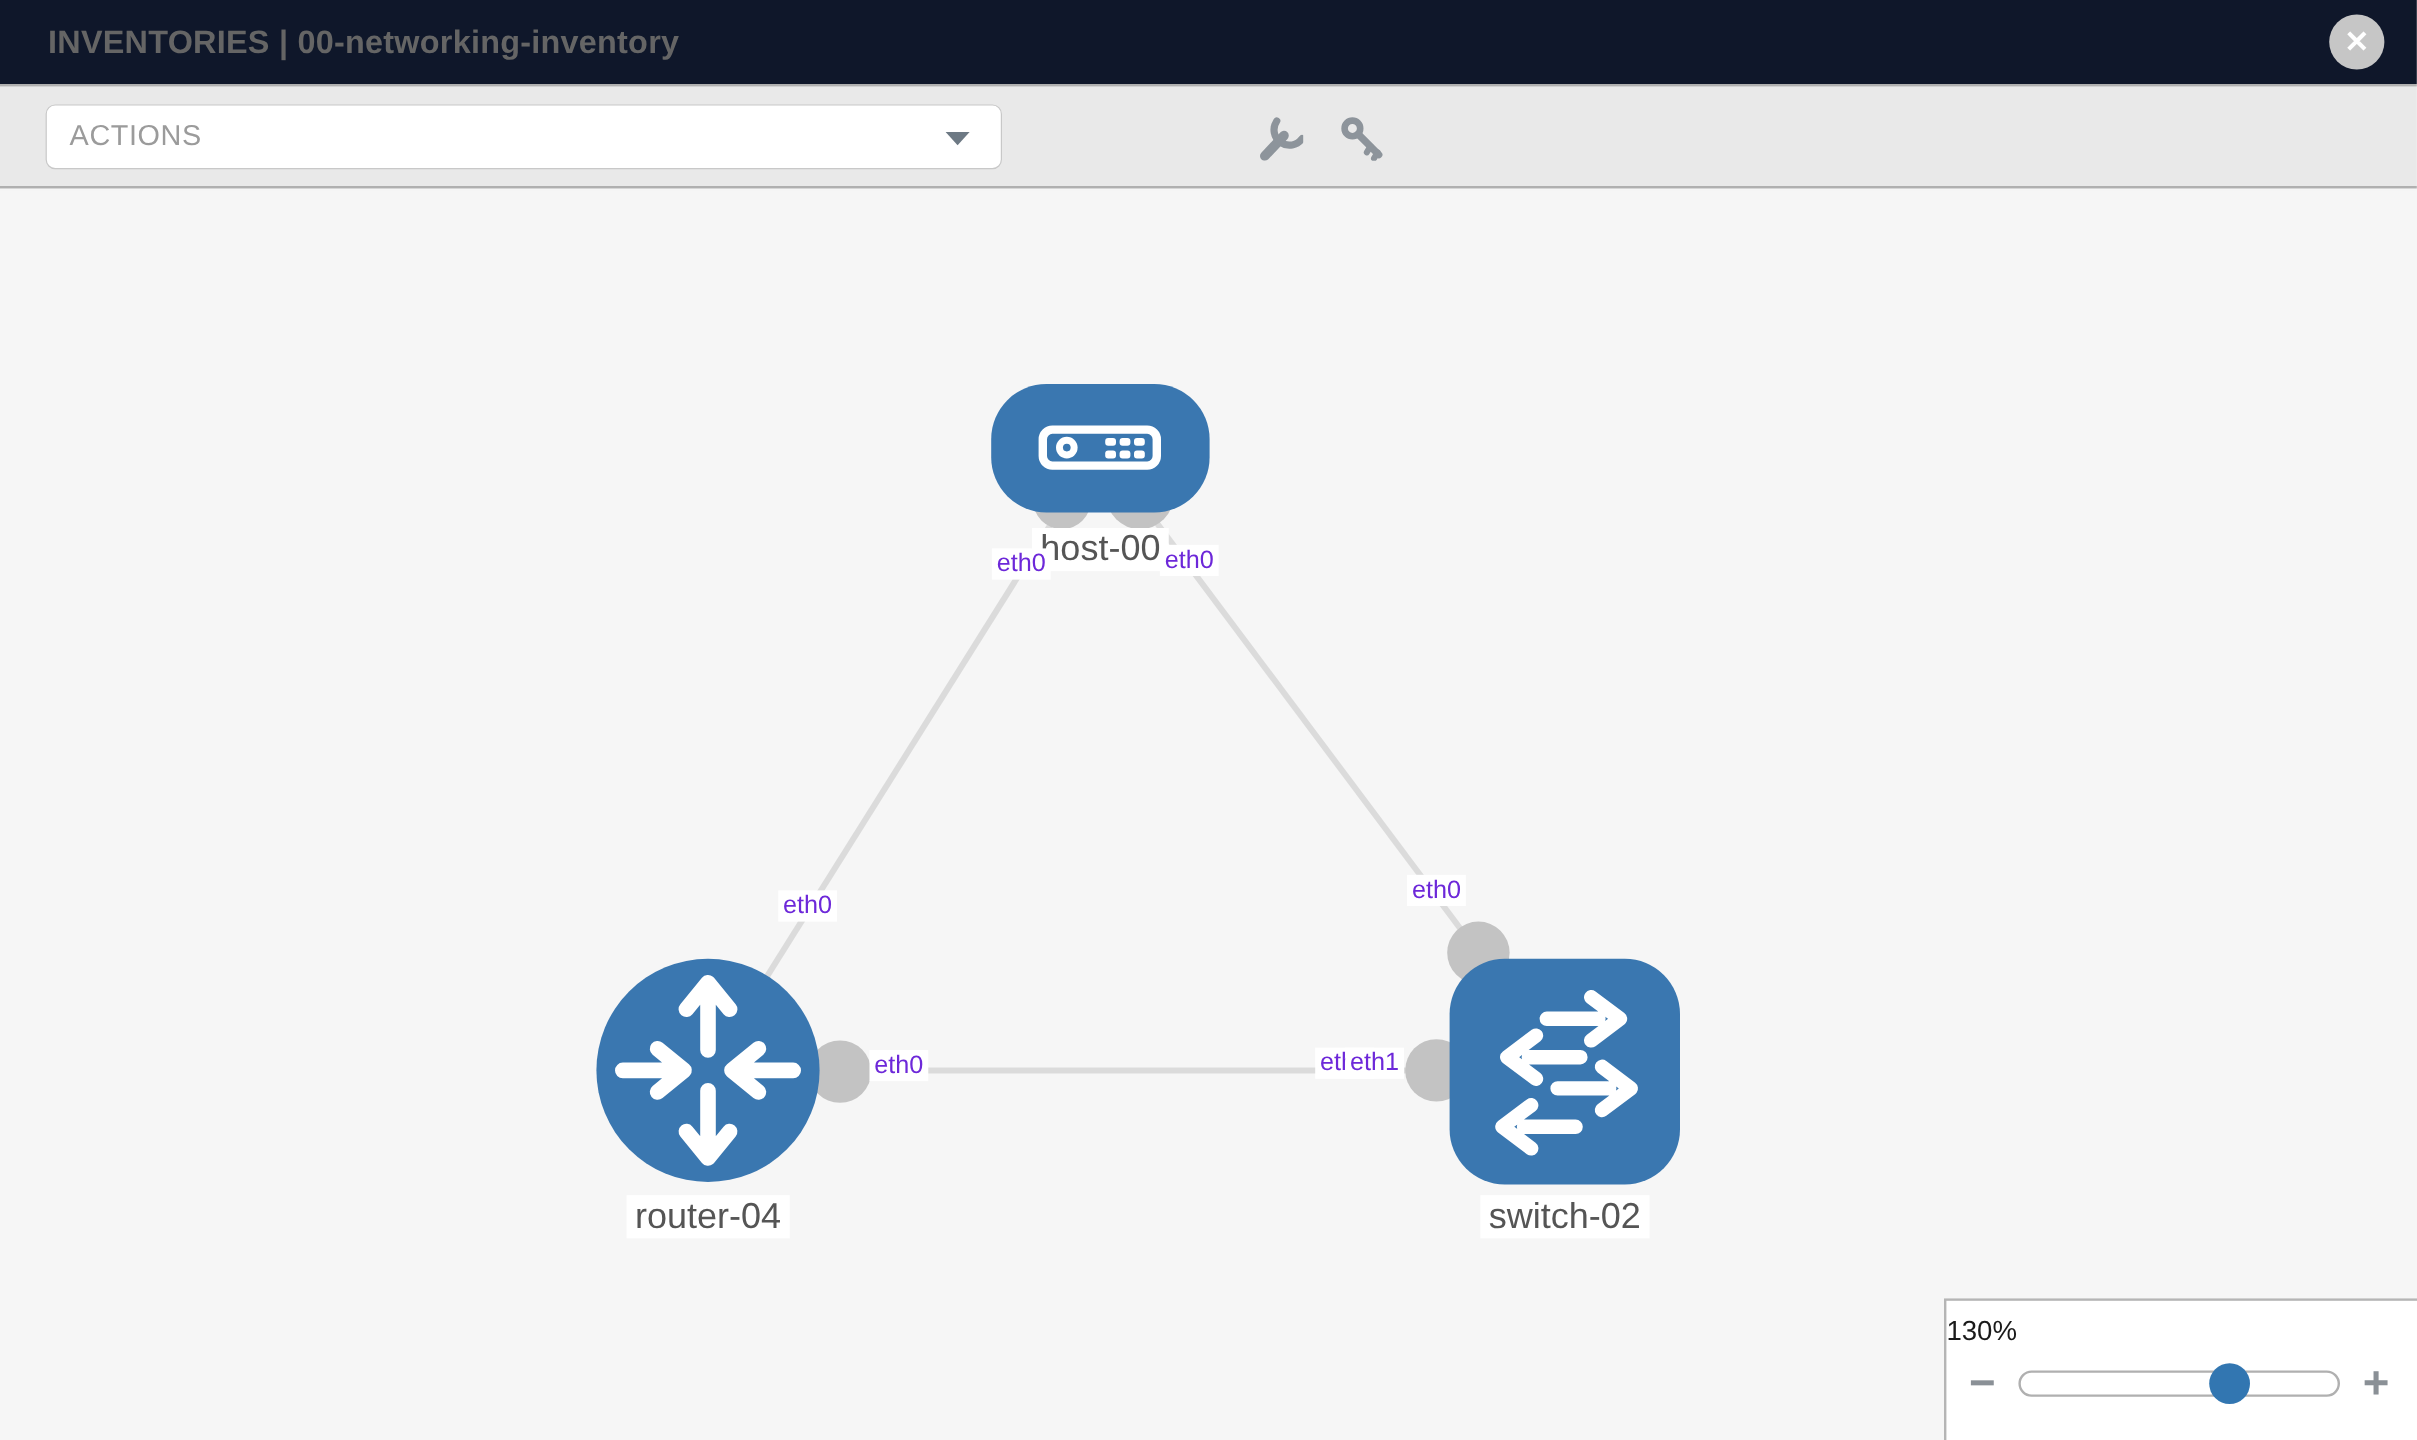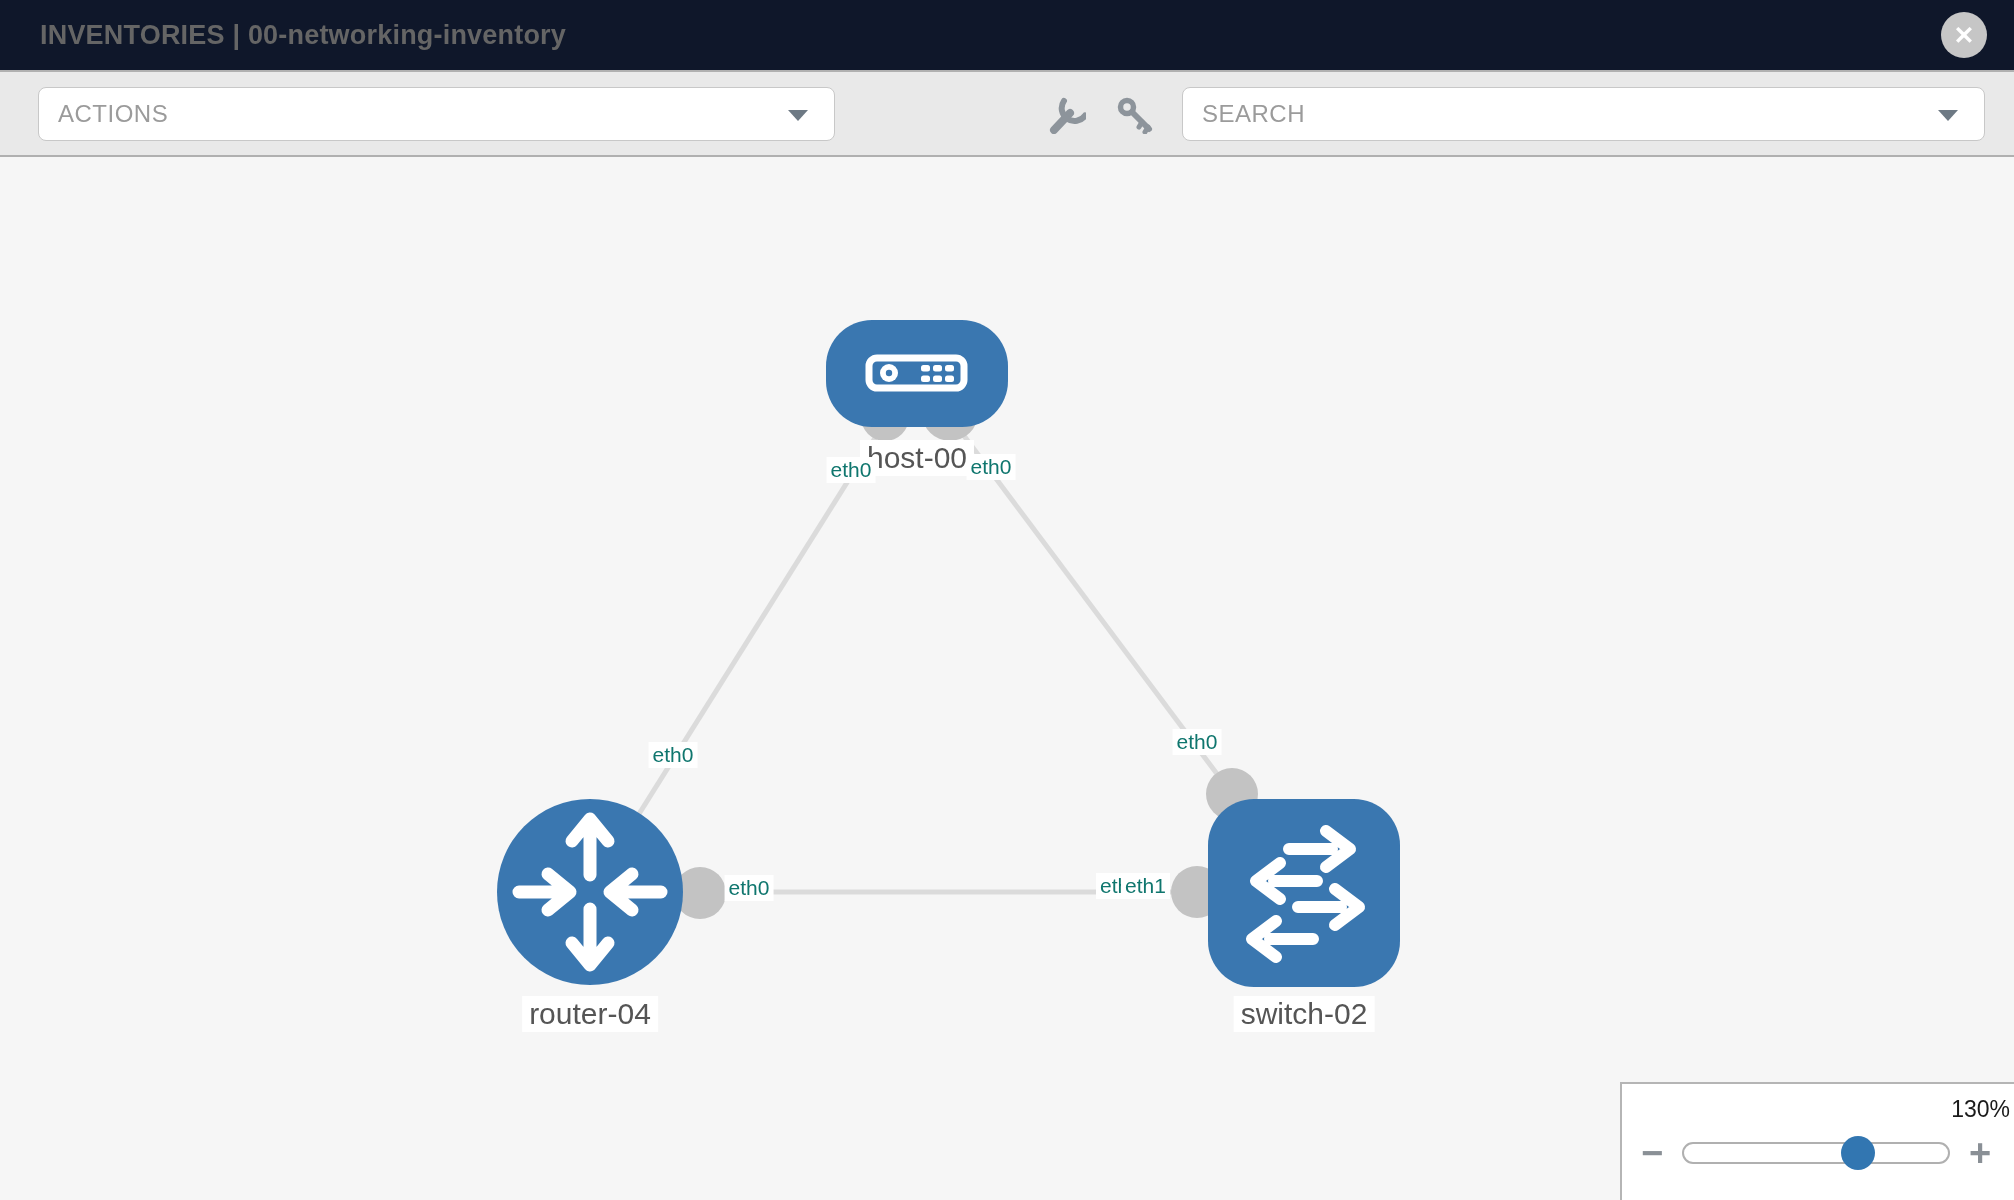--- a/index.html
+++ b/index.html
@@ -29,27 +29,27 @@
   .icon-wrench { left:1048px; }
   .icon-key { left:1116px; }
 
   
   .canvas { position:absolute; left:0; top:159px; width:2014px; height:1041px; background:#f6f6f6; }
   .topo-svg { position:absolute; left:0; top:0; }
 
   .node-label { position:absolute; transform:translateX(-50%); background:#ffffff;
     color:#555555; font-size:30px; padding:1px 7px; white-space:nowrap; }
   .eth-label { position:absolute; transform:translateX(-50%); background:#ffffff;
-    color:#0f766e; font-size:21px; padding:1px 4px; white-space:nowrap; }
+    color:#6d28d9; font-size:21px; padding:1px 4px; white-space:nowrap; }
   .eth-label.no-center { transform:none; }
 
   
   .zoom-panel { position:absolute; left:1620px; top:923px; width:400px; height:130px;
     background:#ffffff; border:2px solid #b5b5b5; }
-  .zoom-level { position:absolute; left:0; top:12px; width:388px; text-align:right;
+  .zoom-level { position:absolute; left:0; top:12px; width:388px; text-align:left;
     font-size:23px; color:#1a1a1a; }
   .zoom-row { position:absolute; left:0; top:46px; width:388px; height:46px;
     display:flex; align-items:center; }
   .zoom-minus, .zoom-plus { width:60px; text-align:center; font-size:38px;
     font-weight:bold; color:#8a9096; line-height:40px; cursor:pointer; }
   .slider-track { position:relative; width:268px; height:22px; background:#ffffff;
     border:2px solid #b0b0b0; border-radius:12px; cursor:pointer; }
   .slider-handle { position:absolute; left:157px; top:-8px; width:34px; height:34px;
     border-radius:50%; background:#3276b1; cursor:grab; }
 </style>
@@ -77,24 +77,20 @@
   </svg>
   <svg class="tool-icon icon-key" viewBox="0 0 38 38">
     <g stroke="#8d949b" fill="none" stroke-linecap="round">
       <circle cx="11" cy="11" r="6.5" stroke-width="5.5"></circle>
       <line x1="16" y1="16" x2="33" y2="33" stroke-width="6"></line>
       <line x1="26" y1="26" x2="23" y2="31" stroke-width="5"></line>
       <line x1="32" y1="31" x2="29" y2="36" stroke-width="5"></line>
     </g>
   </svg>
 
-  <div class="dropdown dd-search">
-    <span class="dd-label">SEARCH</span>
-    <span class="caret"></span>
-  </div>
 </div>
 
 <div class="canvas">
 
   <svg class="topo-svg" width="2014" height="1041" viewBox="0 0 2014 1041">
 
     <g stroke="#dbdbdb" stroke-width="5">
       <line x1="590" y1="733" x2="885" y2="263"></line>
       <line x1="917" y1="214" x2="1232" y2="635"></line>
       <line x1="590" y1="733" x2="1197" y2="733"></line>

